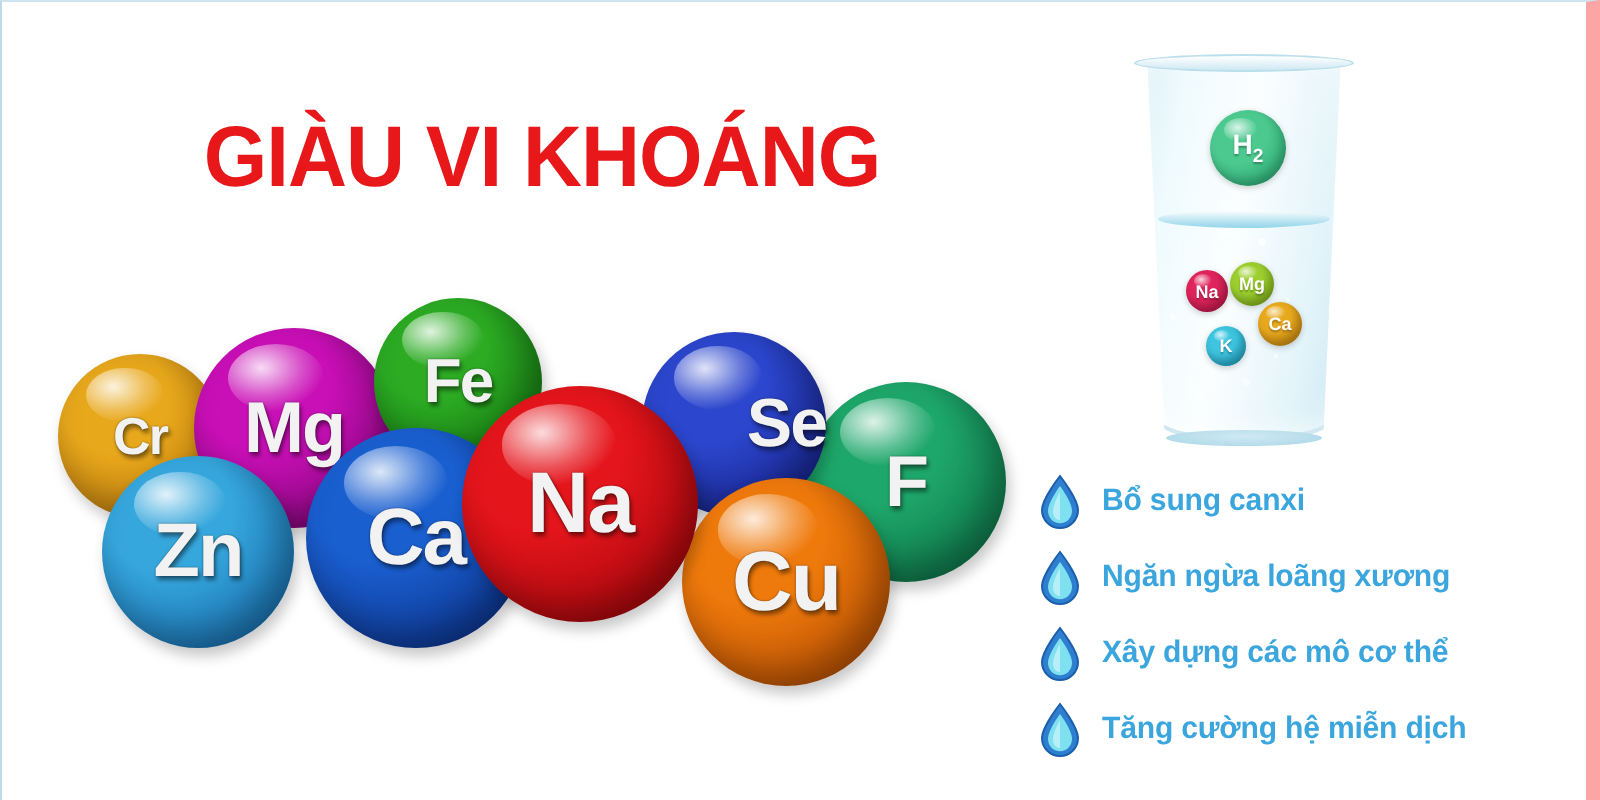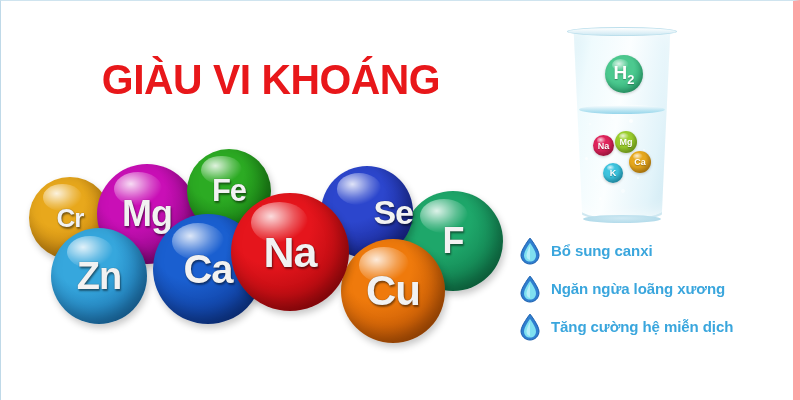--- a/index.html
+++ b/index.html
@@ -180,21 +180,21 @@
       <div class="fizz" style="left: 56px; top: 150px; width: 4px; height: 4px; opacity: 0.75; z-index: 3;"></div>
       <div class="fizz" style="left: 68px; top: 118px; width: 2px; height: 2px; opacity: 0.85; z-index: 3;"></div>
       <div class="fizz" style="left: 36px; top: 160px; width: 3px; height: 3px; opacity: 0.55; z-index: 3;"></div>
       <div class="fizz" style="left: 52px; top: 96px; width: 4px; height: 4px; opacity: 0.65; z-index: 3;"></div>
       <div class="fizz" style="left: 78px; top: 158px; width: 2px; height: 2px; opacity: 0.75; z-index: 3;"></div>
       <div class="fizz" style="left: 26px; top: 138px; width: 3px; height: 3px; opacity: 0.85; z-index: 3;"></div>
       <div class="fizz" style="left: 62px; top: 170px; width: 4px; height: 4px; opacity: 0.55; z-index: 3;"></div>
       <div class="fizz" style="left: 84px; top: 130px; width: 2px; height: 2px; opacity: 0.65; z-index: 3;"></div>
       <div class="fizz" style="left: 40px; top: 178px; width: 3px; height: 3px; opacity: 0.75; z-index: 3;"></div>
       <div class="fizz" style="left: 70px; top: 100px; width: 4px; height: 4px; opacity: 0.85; z-index: 3;"></div>
-      <div class="bubble" style="left: 46px; top: 36px; width: 38px; height: 38px; font-size: 19px; background: radial-gradient(circle at 36% 30%, rgb(76, 201, 143) 0%, rgb(76, 201, 143) 42%, rgb(31, 157, 104) 100%); box-shadow: rgba(0, 0, 0, 0.2) -2px -3px 5px inset, rgba(0, 0, 0, 0.2) 0px 1px 3px;">
+      <div class="bubble" style="left: 46px; top: 36px; width: 38px; height: 38px; font-size: 14px; background: radial-gradient(circle at 36% 30%, rgb(76, 201, 143) 0%, rgb(76, 201, 143) 42%, rgb(31, 157, 104) 100%); box-shadow: rgba(0, 0, 0, 0.2) -2px -3px 5px inset, rgba(0, 0, 0, 0.2) 0px 1px 3px;">
         <span>H<sub style="font-size: 0.68em;">2</sub></span>
       </div>
       <div class="bubble" style="left: 34px; top: 116px; width: 21px; height: 21px; font-size: 9px; background: radial-gradient(circle at 36% 30%, rgb(224, 36, 92) 0%, rgb(224, 36, 92) 42%, rgb(168, 18, 63) 100%); box-shadow: rgba(0, 0, 0, 0.2) -2px -3px 5px inset, rgba(0, 0, 0, 0.2) 0px 1px 3px;">
         <span>Na</span>
       </div>
       <div class="bubble" style="left: 56px; top: 112px; width: 22px; height: 22px; font-size: 9px; background: radial-gradient(circle at 36% 30%, rgb(156, 207, 47) 0%, rgb(156, 207, 47) 42%, rgb(111, 156, 19) 100%); box-shadow: rgba(0, 0, 0, 0.2) -2px -3px 5px inset, rgba(0, 0, 0, 0.2) 0px 1px 3px;">
         <span>Mg</span>
       </div>
       <div class="bubble" style="left: 70px; top: 132px; width: 22px; height: 22px; font-size: 9px; background: radial-gradient(circle at 36% 30%, rgb(232, 169, 29) 0%, rgb(232, 169, 29) 42%, rgb(180, 118, 10) 100%); box-shadow: rgba(0, 0, 0, 0.2) -2px -3px 5px inset, rgba(0, 0, 0, 0.2) 0px 1px 3px;">
         <span>Ca</span>
@@ -220,17 +220,25 @@
             <path d="M11 9 C11 9 7.5 15 7.5 18.6 C7.5 21.3 9.1 23 11 23 Z" fill="#bff1fa" opacity=".85"></path>
           </svg></span>
         <span class="benefit-text">Ngăn ngừa loãng xương</span>
       </div>
       <div class="benefit">
         <span class="drop"><svg viewBox="0 0 22 28" width="22" height="28">
             <path d="M11 1 C11 1 2 12.5 2 18 C2 23 6 27 11 27 C16 27 20 23 20 18 C20 12.5 11 1 11 1 Z" fill="#2f7fd0" stroke="#1b5fae" stroke-width="1"></path>
             <path d="M11 6 C11 6 5 14 5 18.4 C5 22 7.7 24.6 11 24.6 C14.3 24.6 17 22 17 18.4 C17 14 11 6 11 6 Z" fill="#7fe0f0"></path>
             <path d="M11 9 C11 9 7.5 15 7.5 18.6 C7.5 21.3 9.1 23 11 23 Z" fill="#bff1fa" opacity=".85"></path>
           </svg></span>
+        <span class="benefit-text">Xây dựng các mô cơ thể</span>
+      </div>
+      <div class="benefit">
+        <span class="drop"><svg viewBox="0 0 22 28" width="22" height="28">
+            <path d="M11 1 C11 1 2 12.5 2 18 C2 23 6 27 11 27 C16 27 20 23 20 18 C20 12.5 11 1 11 1 Z" fill="#2f7fd0" stroke="#1b5fae" stroke-width="1"></path>
+            <path d="M11 6 C11 6 5 14 5 18.4 C5 22 7.7 24.6 11 24.6 C14.3 24.6 17 22 17 18.4 C17 14 11 6 11 6 Z" fill="#7fe0f0"></path>
+            <path d="M11 9 C11 9 7.5 15 7.5 18.6 C7.5 21.3 9.1 23 11 23 Z" fill="#bff1fa" opacity=".85"></path>
+          </svg></span>
         <span class="benefit-text">Tăng cường hệ miễn dịch</span>
       </div>
     </div>
 
 </div>
 
 </body></html>

